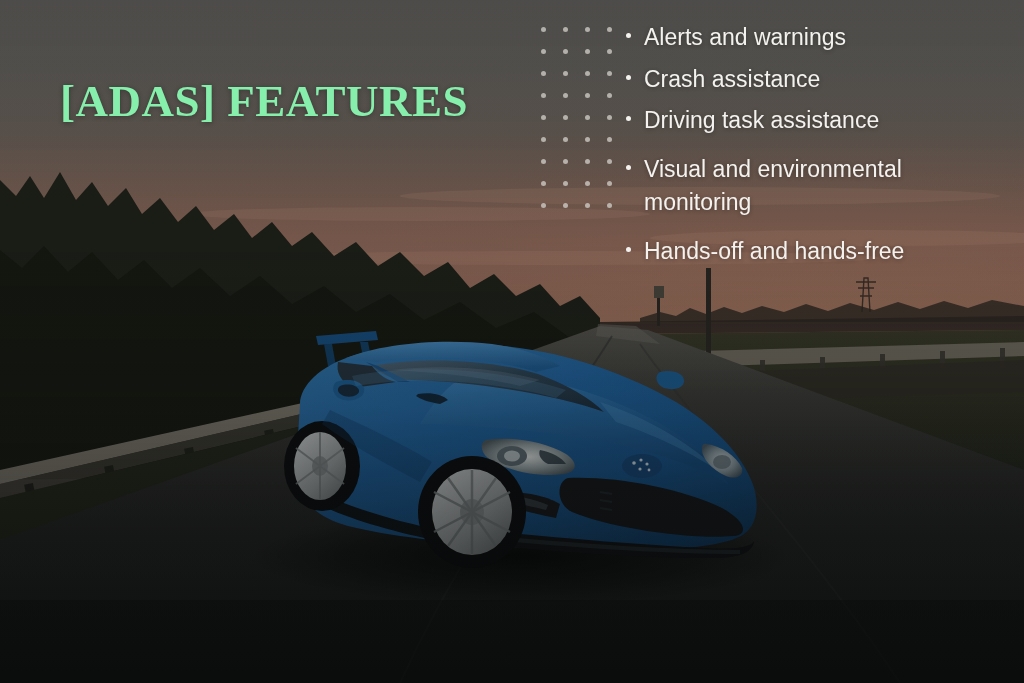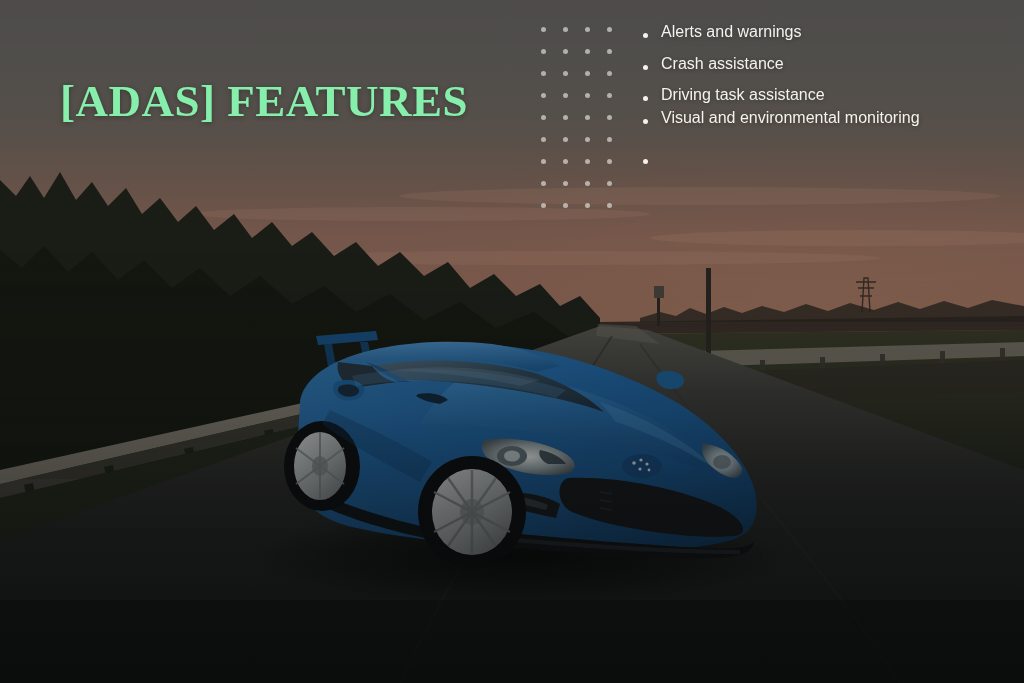--- a/index.html
+++ b/index.html
@@ -59,37 +59,37 @@
   }
 
   #dotgrid {
     position: absolute;
     left: 541px;
     top: 27px;
   }
 
   #bullets {
     position: absolute;
-    left: 639px;
+    left: 622px;
     top: 21px;
     width: 362px;
     margin: 0;
     padding: 0;
     list-style: none;
     color: #f4f2ef;
-    font-size: 16px;
+    font-size: 23px;
     line-height: 1.42;
     text-shadow: 0 1px 4px rgba(0,0,0,0.30);
   }
   #bullets li {
     position: relative;
     padding-left: 22px;
     margin-bottom: 9px;
   }
-  #bullets li:nth-child(3) { margin-bottom: 0px; }
+  #bullets li:nth-child(3) { margin-bottom: 16px; }
   #bullets li:nth-child(4) { margin-bottom: 17px; }
   #bullets li:last-child { margin-bottom: 0; }
   #bullets li .bullet-dot {
     position: absolute;
     left: 4px;
     top: 12px;
     width: 5px;
     height: 5px;
     border-radius: 50%;
     background: #f4f2ef;
@@ -436,17 +436,18 @@
       <li>
         <span class="bullet-dot" style="background: rgb(244, 242, 239);"></span>
         <span>Driving task assistance</span>
       </li>
       <li>
         <span class="bullet-dot" style="background: rgb(244, 242, 239);"></span>
         <span>Visual and environmental monitoring</span>
       </li>
       <li>
         <span class="bullet-dot" style="background: rgb(244, 242, 239);"></span>
+        <span>Hands-off and hands-free</span>
       </li>
     </ul>
 
   </div>
 </div>
 
 </body></html>

